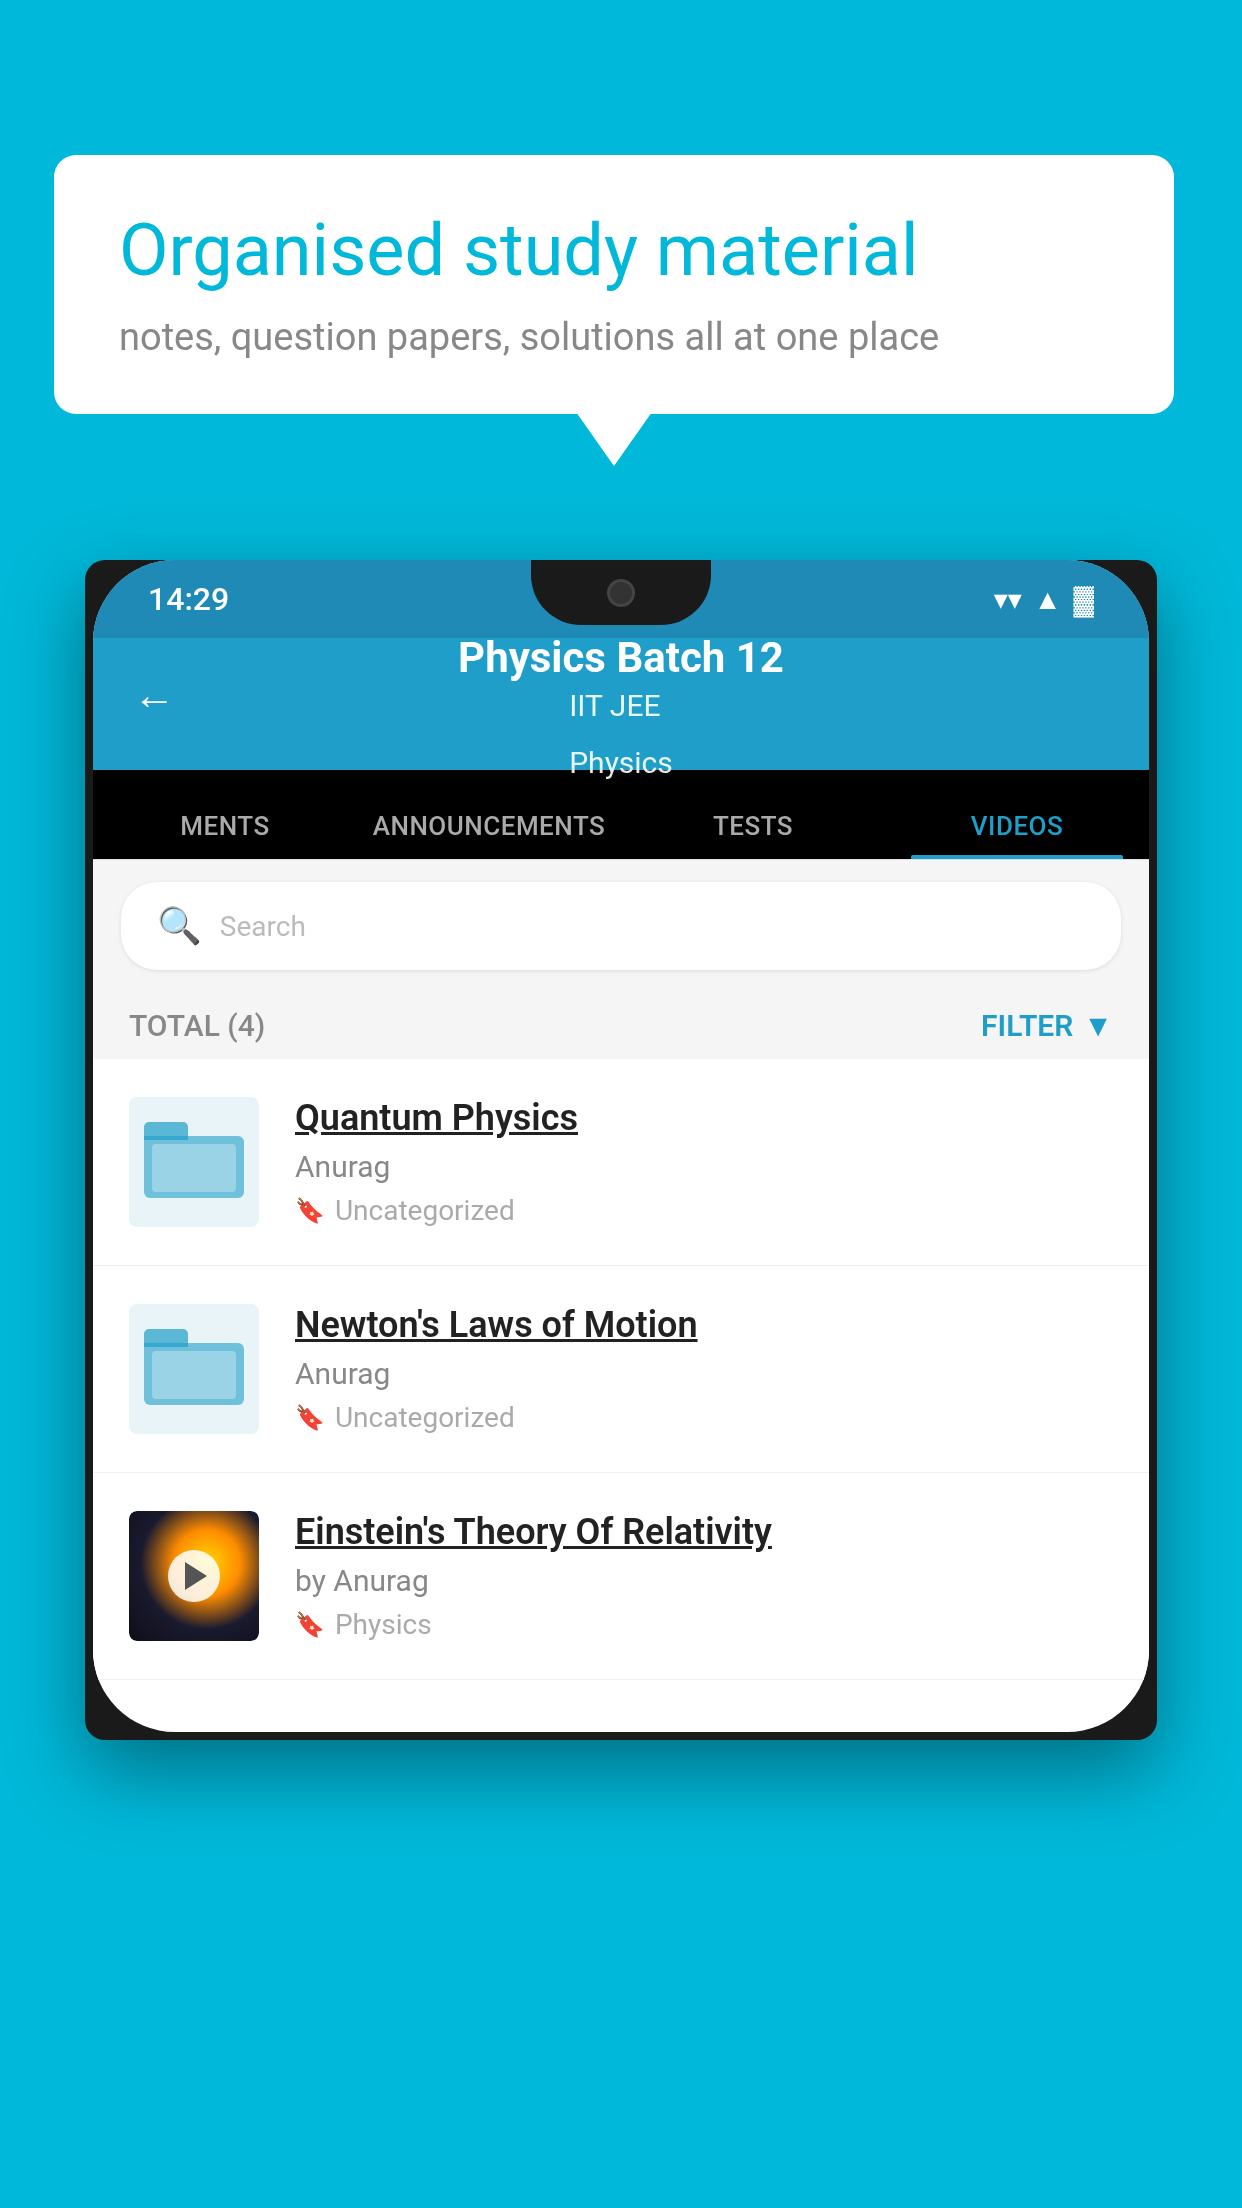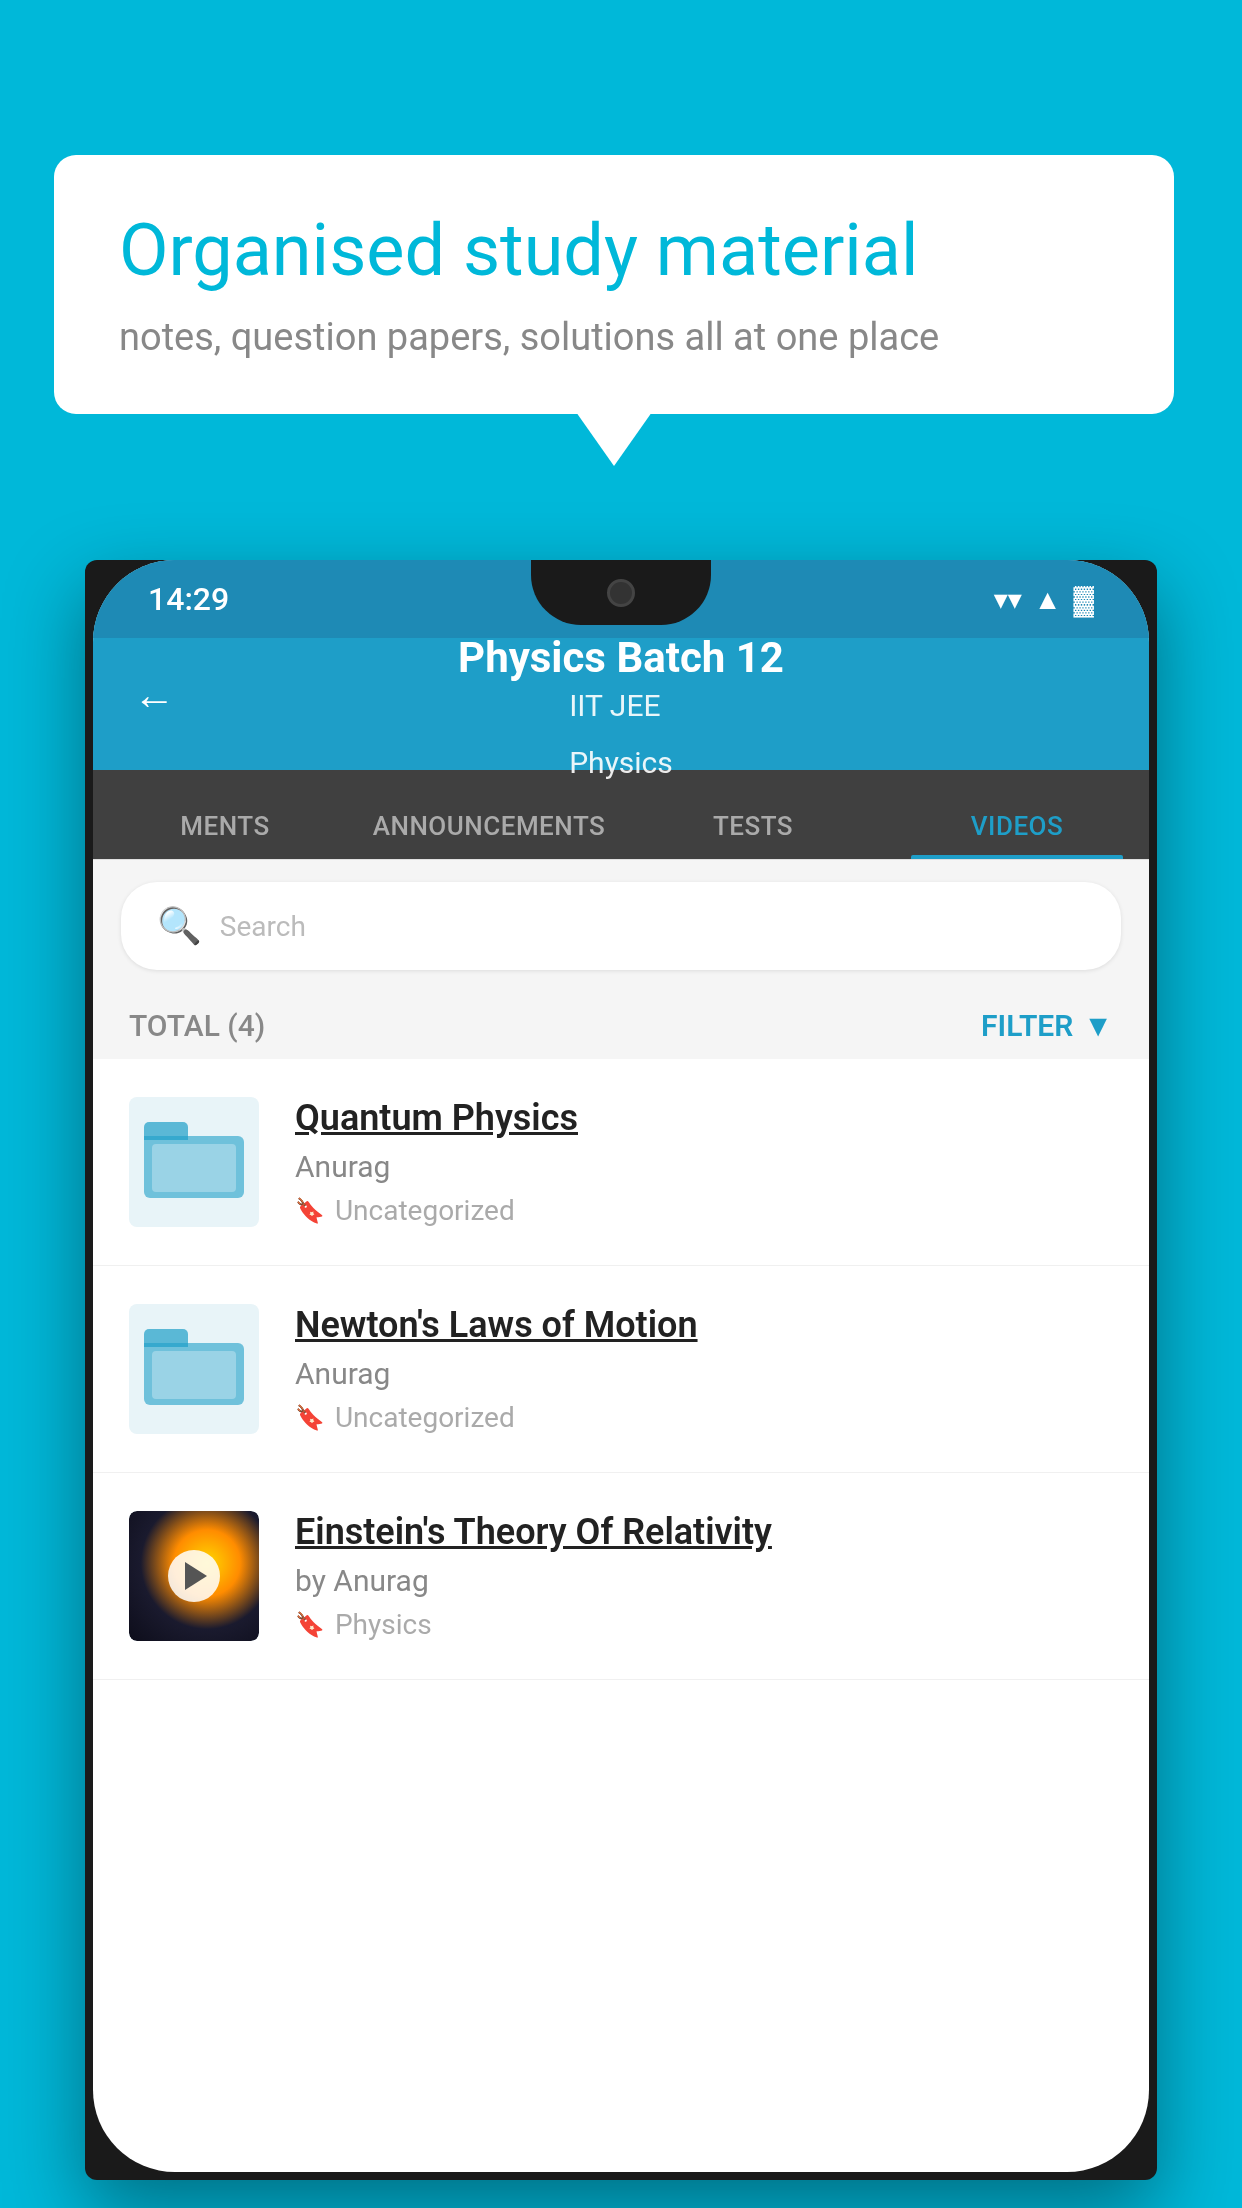--- a/index.html
+++ b/index.html
@@ -61,23 +61,23 @@
       position: absolute;
       top: 560px;
       left: 85px;
       right: 85px;
       bottom: 0;
     }
 
     .phone {
       position: relative;
       width: 100%;
-      height: 1620px;
+      height: 1180px;
       background: #1a1a1a;
-      border-radius: 12px;
+      border-radius: 20px;
       overflow: hidden;
       box-shadow: 0 30px 80px rgba(0,0,0,0.4);
       padding-left: 48px;
     }
 
     
     .phone-status-bar {
       position: absolute;
       top: 0;
       left: 0;
@@ -175,21 +175,21 @@
       color: rgba(255,255,255,0.9);
       font-size: 30px;
       margin-top: 6px;
       display: flex;
       gap: 22px;
       flex-direction: column;
     }
 
     
     .tabs-container {
-      background: #404040;
+      background: #000000;
       display: flex;
       border-bottom: 1px solid #e0e0e0;
       height: 90px;
       align-items: flex-end;
     }
 
     .tab {
       flex: 1;
       text-align: center;
       padding-bottom: 18px;

